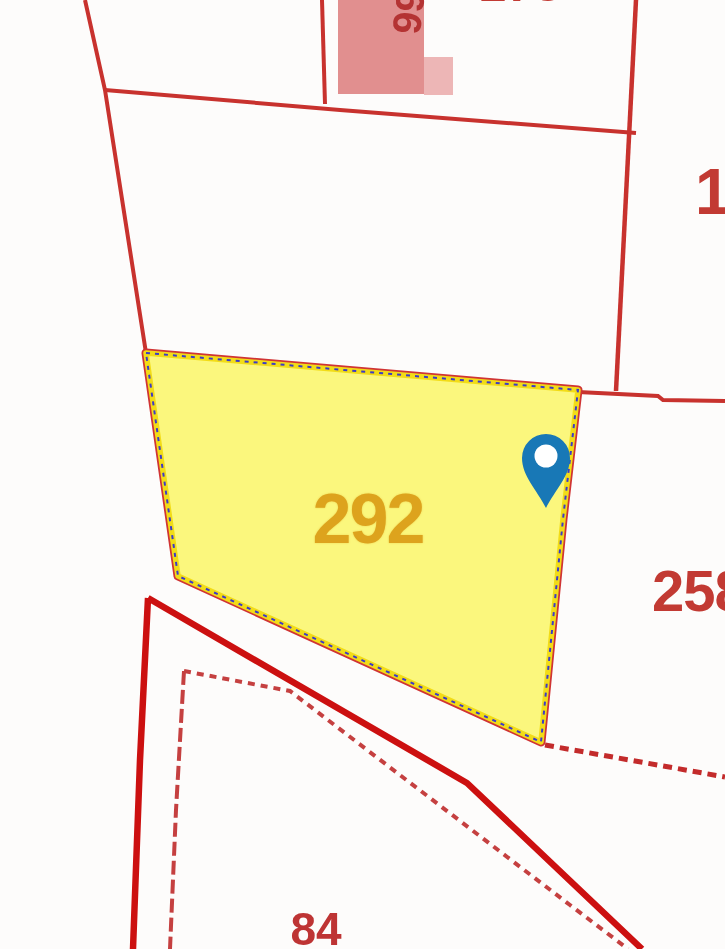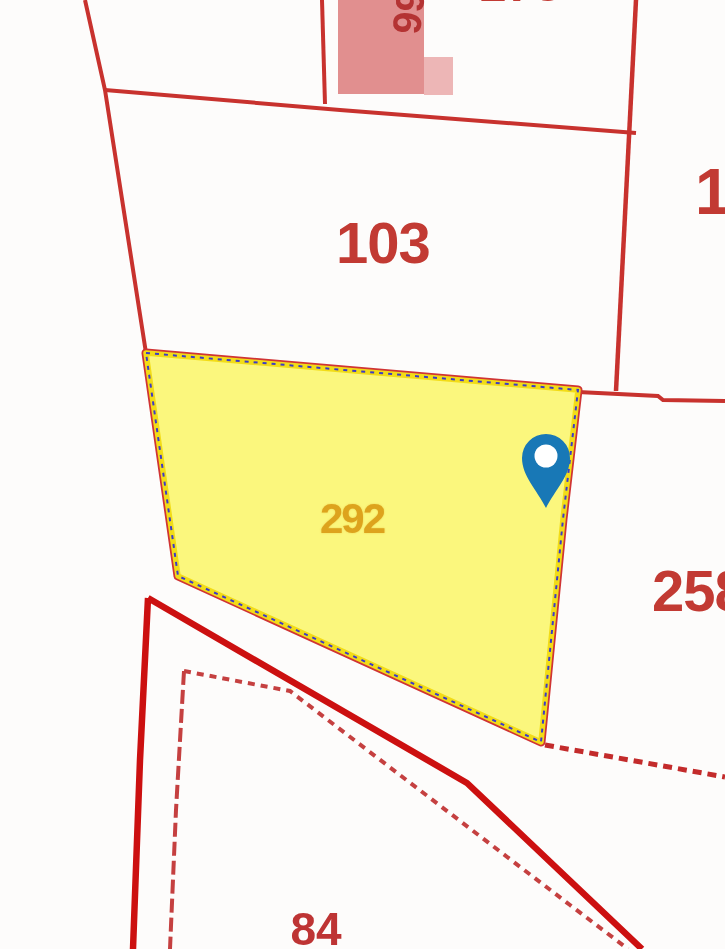--- a/index.html
+++ b/index.html
@@ -14,21 +14,21 @@
   .lbl{
     position:absolute;
     font-weight:bold;
     color:#c23a33;
     transform:translate(-50%,-50%);
     white-space:nowrap;
     line-height:1;
     user-select:none;
   }
   .lbl-103{left:383px;top:243px;font-size:58px;letter-spacing:-1px;}
-  .lbl-292{left:352px;top:519px;font-size:42px;letter-spacing:-2px;color:#dda31d;
+  .lbl-292{left:368px;top:519px;font-size:70px;letter-spacing:-2px;color:#dda31d;
            text-shadow:0 0 2px rgba(220,160,20,.45);}
   .lbl-258{left:652px;top:562px;font-size:58px;transform:none;letter-spacing:-1px;}
   .lbl-84{left:316px;top:929px;font-size:46px;color:#be3434;}
   .lbl-right-1{left:695px;top:160px;font-size:64px;transform:none;}
   .lbl-66{left:409px;top:12px;font-size:40px;color:#b43333;
           transform:translate(-50%,-50%) rotate(97deg);}
   .lbl-top-partial{left:520px;top:-16px;font-size:50px;}
 </style>
 </head>
 <body>
@@ -57,21 +57,20 @@
     <polygon points="146,353 578,390 563,519 541,742 178,576" fill="none" stroke="#3b3bc8" stroke-width="2" stroke-dasharray="4 5"></polygon>
 
     <polyline points="545,745 725,777" fill="none" stroke="#c32b2b" stroke-width="5" stroke-dasharray="9 6"></polyline>
 
     <g>
       <path d="M546,508 C537,490 522,476 522,458 a24,24 0 1 1 48,0 c0,18 -15,32 -24,50 z" fill="#1878b6"></path>
       <circle cx="546" cy="456" r="11.5" fill="#ffffff"></circle>
     </g>
   </svg>
 
-  <div class="lbl lbl-103">103</div>
 
   <div class="lbl lbl-292">292</div>
 
   <div class="lbl lbl-258">258</div>
 
   <div class="lbl lbl-84">84</div>
 
   <div class="lbl lbl-right-1">1</div>
 
   <div class="lbl lbl-66">66</div>

